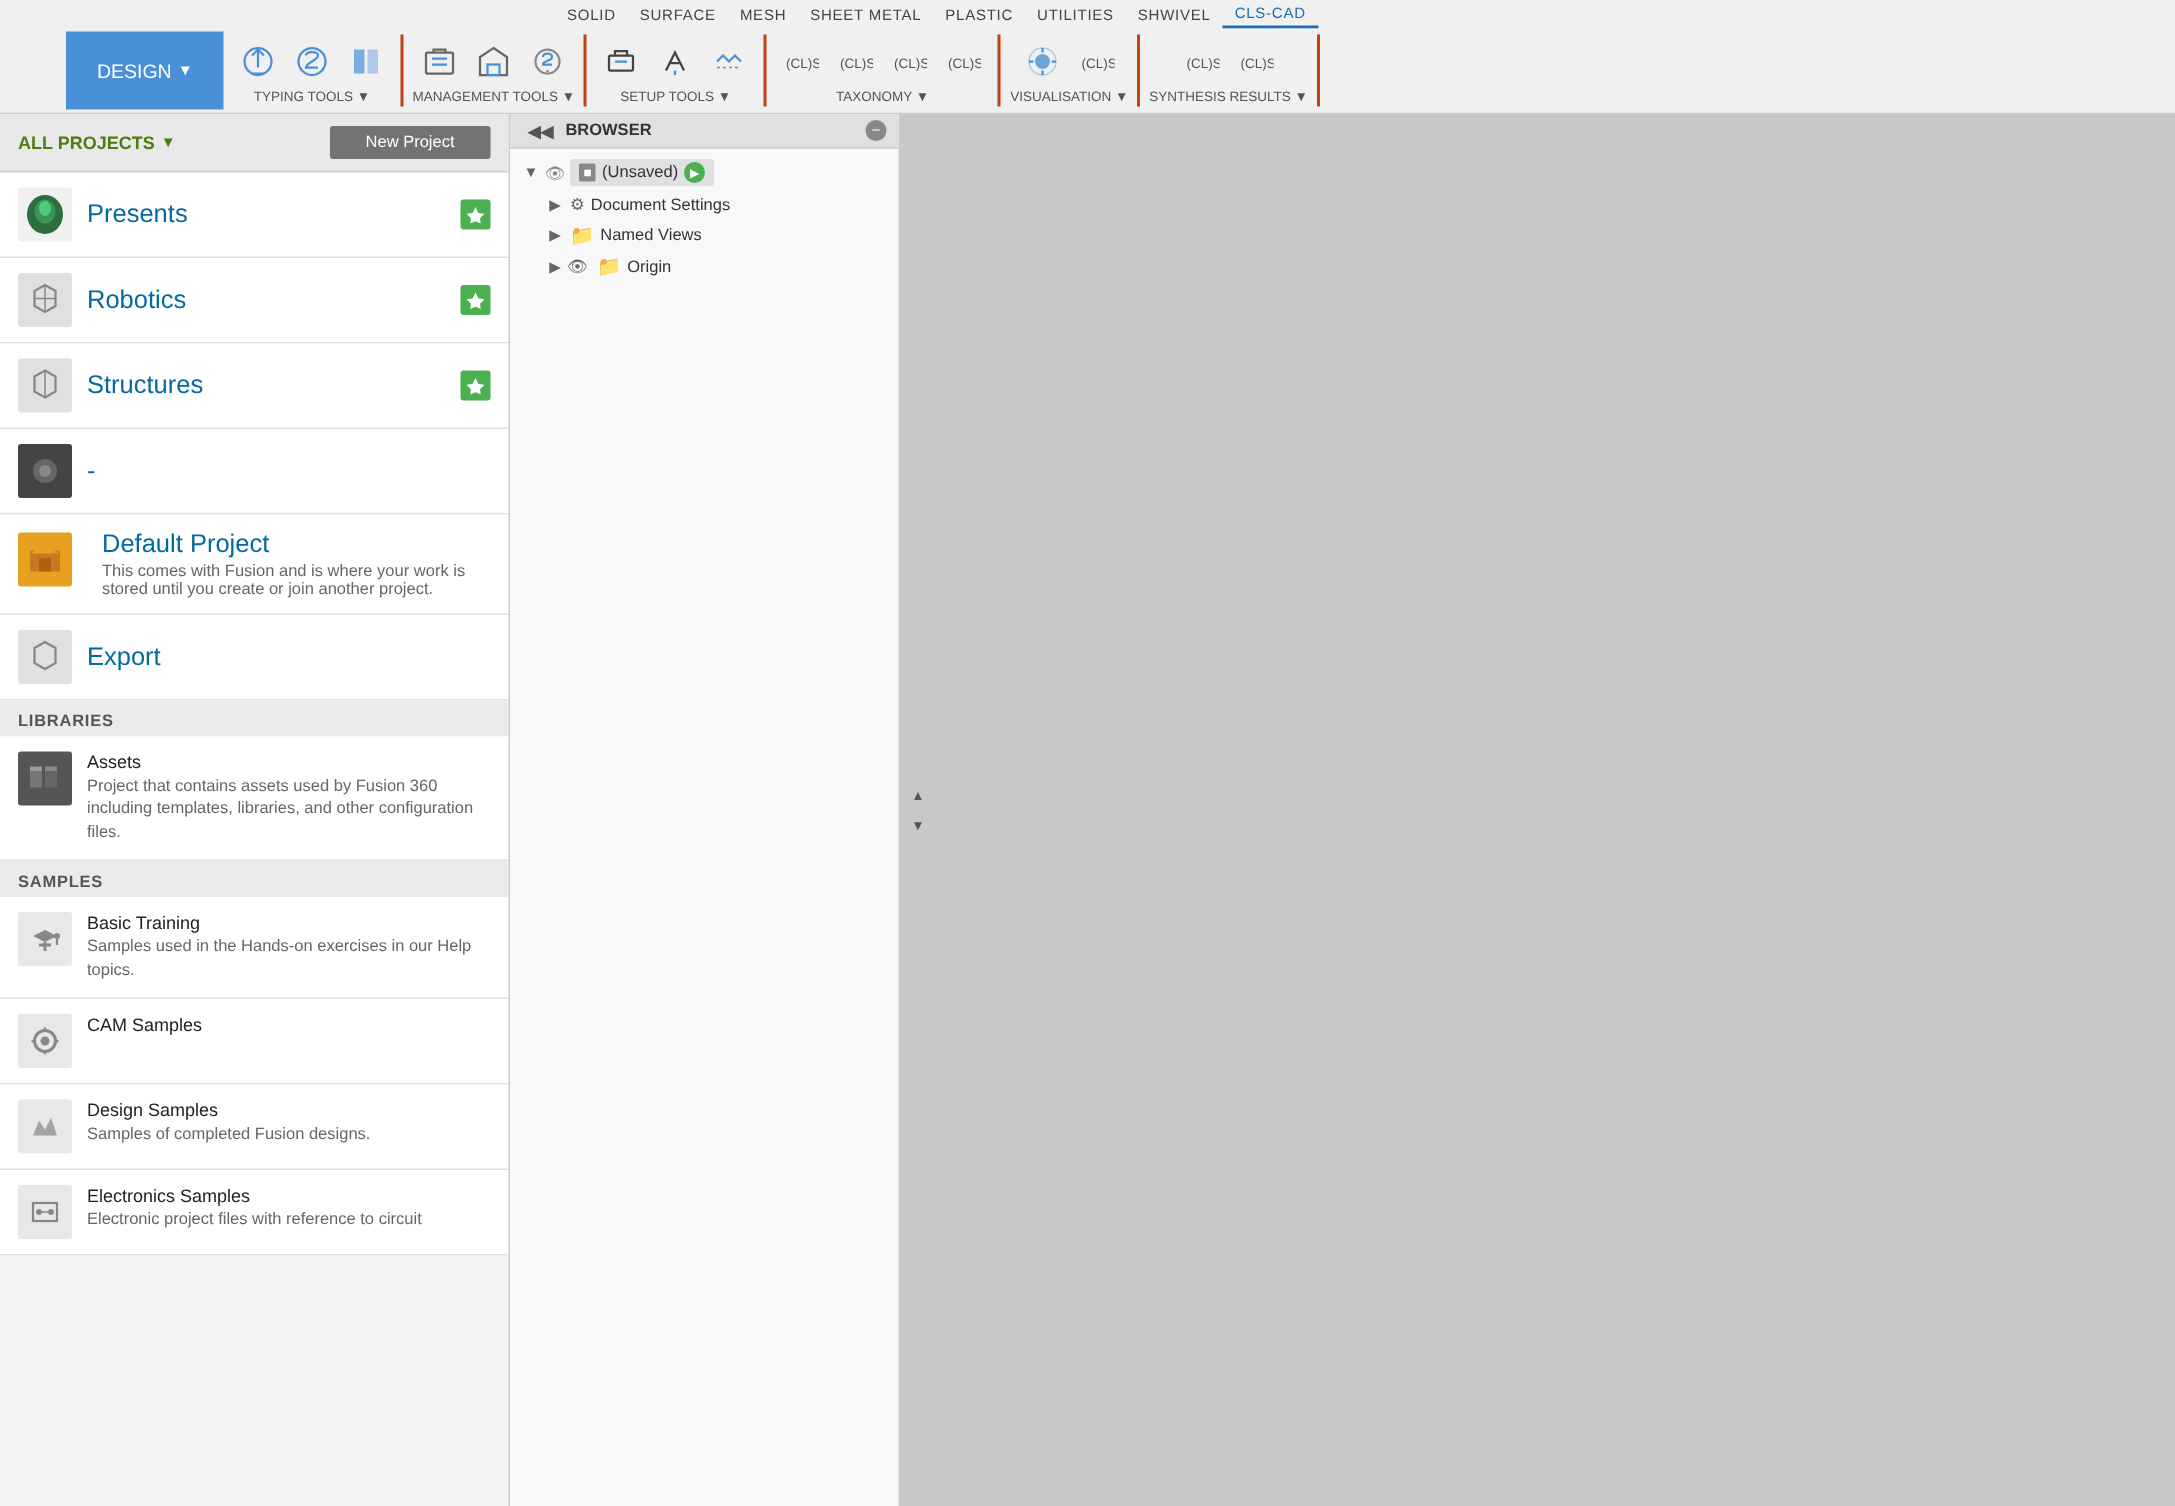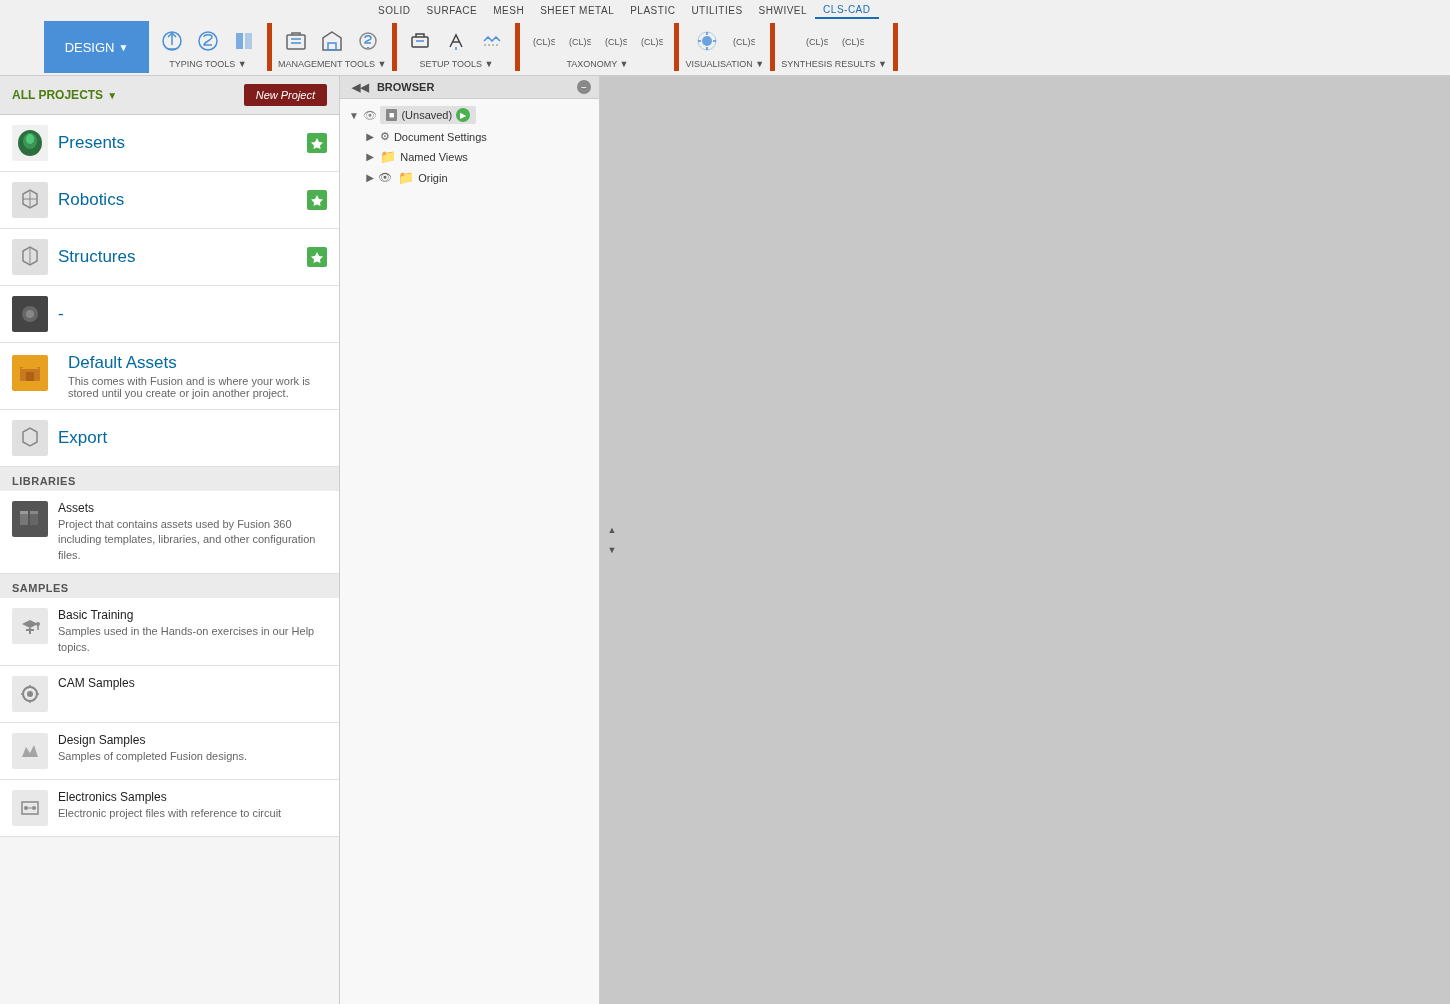--- a/index.html
+++ b/index.html
@@ -56,21 +56,21 @@
       width: 105px;
       justify-content: center;
       flex-shrink: 0;
       margin-left: 44px;
     }
 
     .toolbar-group {
       display: flex;
       flex-direction: column;
       align-items: center;
-      border-right: 5px solid #c2410c;
+      border-right: 2px solid #c2410c;
       padding: 2px 6px;
     }
 
     .toolbar-group-icons {
       display: flex;
       gap: 2px;
       align-items: center;
     }
 
     .toolbar-group-label {
@@ -136,28 +136,27 @@
       font-size: 12px;
       font-weight: bold;
       color: #4d7c0f;
       display: flex;
       align-items: center;
       gap: 4px;
       cursor: pointer;
     }
 
     .new-project-btn {
-      background: #7f1d1d;
+      background: #737373;
       color: white;
       border: none;
-      padding: 5px 12px;
+      padding: 5px 24px;
       font-size: 11px;
       cursor: pointer;
       border-radius: 2px;
-      font-style: italic;
     }
 
     .sidebar-content {
       overflow-y: auto;
       flex: 1;
     }
 
     .project-item {
       display: flex;
       align-items: center;
@@ -668,21 +667,21 @@
 
       <div class="project-item" style="flex-direction: column; align-items: flex-start; flex-direction: row; align-items: flex-start;">
         <div class="project-thumb" style="background:#e8a020; flex-shrink:0; margin-top:2px;">
           <svg width="28" height="28" viewBox="0 0 28 28">
             <rect x="4" y="8" width="20" height="14" rx="1" fill="#c87820"></rect>
             <path d="M4 10 L14 5 L24 10" fill="#e8a020"></path>
             <rect x="10" y="13" width="8" height="9" fill="#b06010"></rect>
           </svg>
         </div>
         <div style="flex:1; margin-left:10px;">
-          <div class="project-name">Default Assets</div>
+          <div class="project-name">Default Project</div>
           <div class="project-description">This comes with Fusion and is where your work is stored until you create or join another project.</div>
         </div>
       </div>
 
       <div class="project-item">
         <div class="project-thumb" style="background:#e0e0e0;">
           <svg width="28" height="28" viewBox="0 0 28 28">
             <path d="M7 8 L14 4 L21 8 L21 18 L14 22 L7 18 Z" fill="none" stroke="#888" stroke-width="1.5"></path>
           </svg>
         </div>

